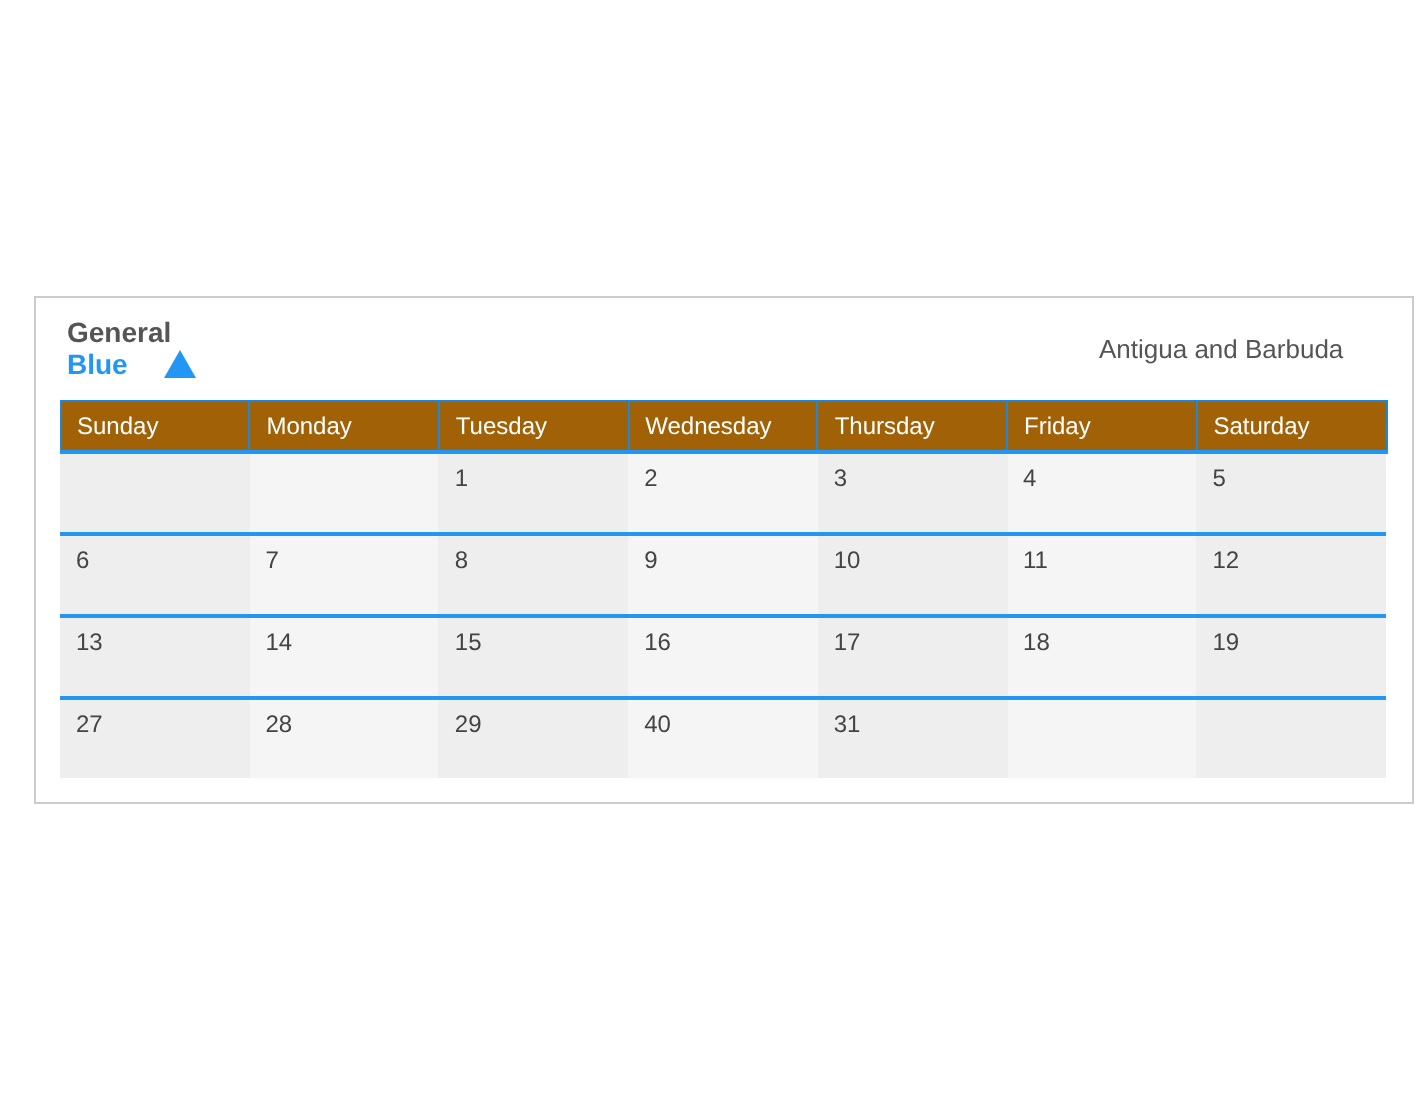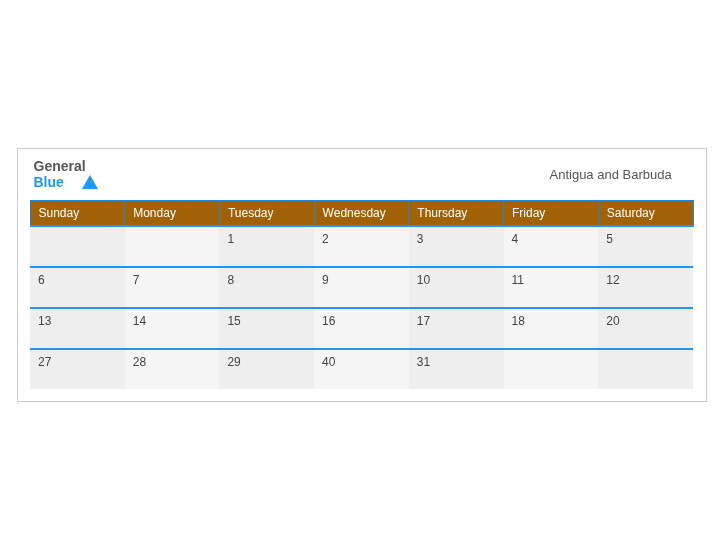--- a/index.html
+++ b/index.html
@@ -149,21 +149,21 @@
           <td><span class="day-num">11</span></td>
           <td><span class="day-num">12</span></td>
         </tr>
         <tr class="week-row">
           <td><span class="day-num">13</span></td>
           <td><span class="day-num">14</span></td>
           <td><span class="day-num">15</span></td>
           <td><span class="day-num">16</span></td>
           <td><span class="day-num">17</span></td>
           <td><span class="day-num">18</span></td>
-          <td><span class="day-num">20</span></td>
+          <td><span class="day-num">19</span></td>
         </tr>
         <tr class="week-row">
           <td><span class="day-num">27</span></td>
           <td><span class="day-num">28</span></td>
           <td><span class="day-num">29</span></td>
           <td><span class="day-num">40</span></td>
           <td><span class="day-num">31</span></td>
           <td class="empty-cell"></td>
           <td class="empty-cell"></td>
         </tr>

